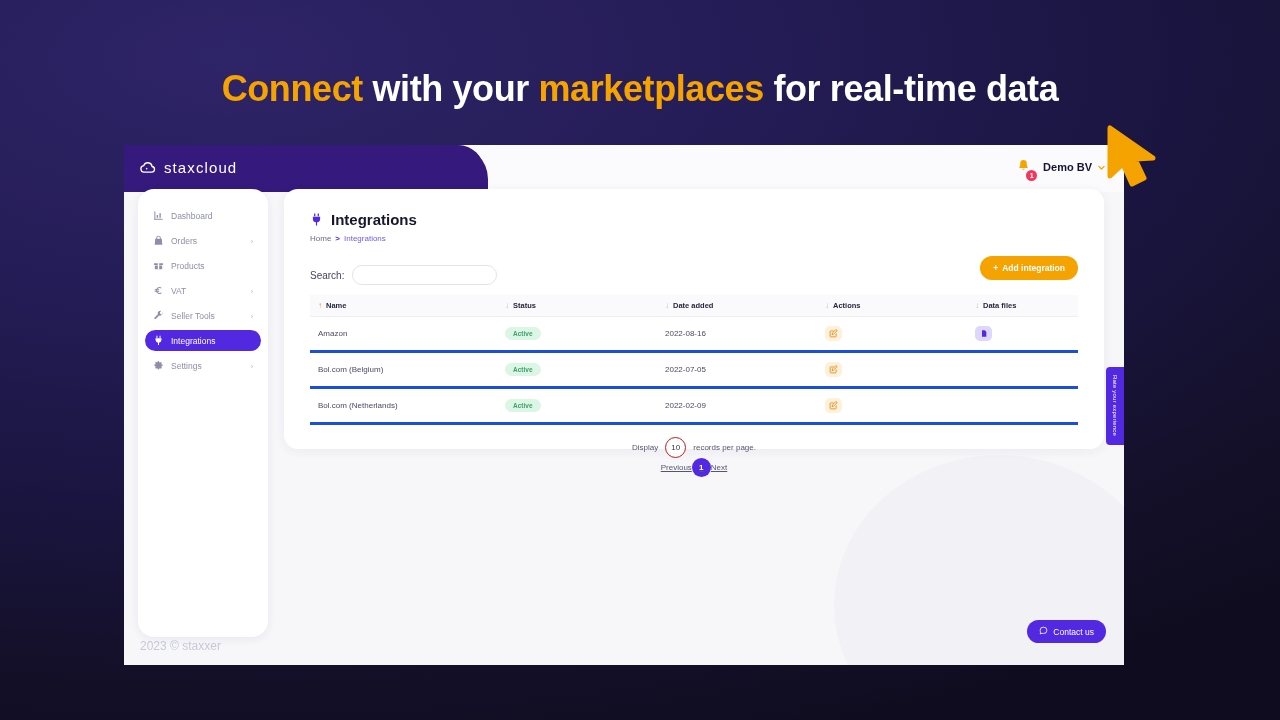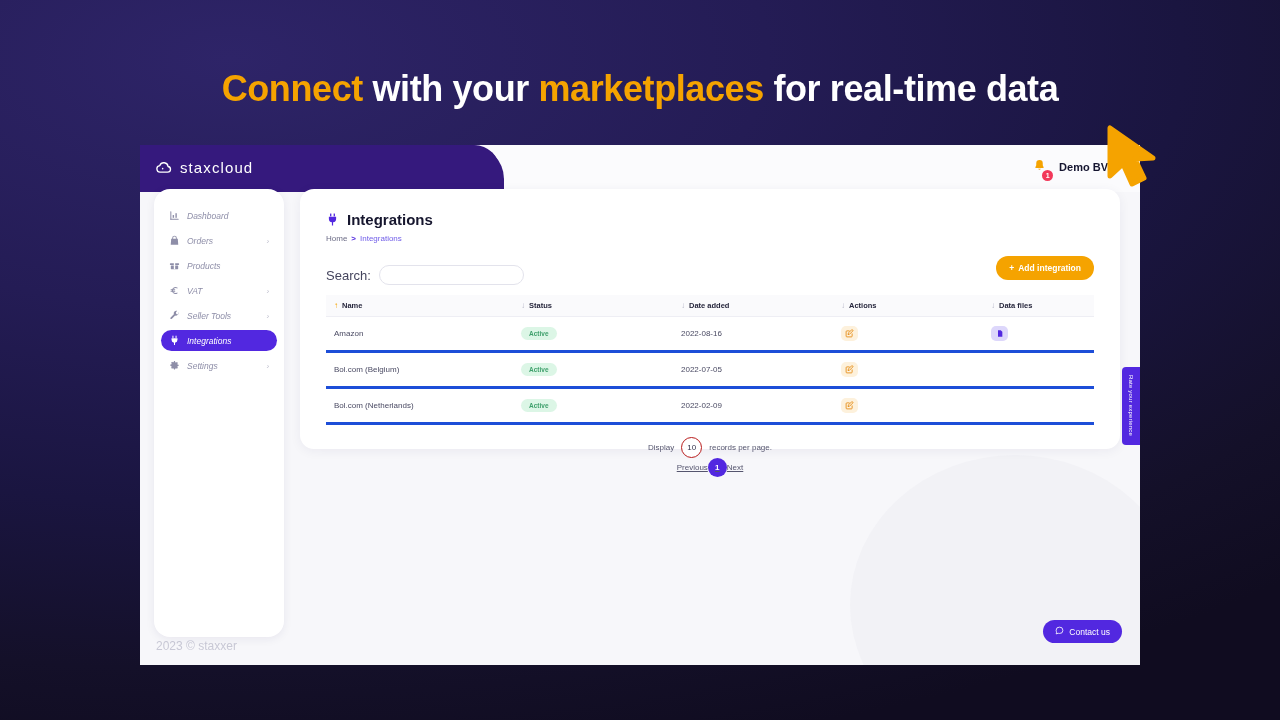--- a/index.html
+++ b/index.html
@@ -18,21 +18,21 @@
     position: absolute; top: 68px; left: 0; width: 1280px;
     text-align: center;
     font-size: 36px; font-weight: bold; letter-spacing: -0.4px;
     color: #ffffff;
     white-space: nowrap;
   }
   .hl-accent { color: #f5a300; }
 
   
   .app-window {
-    position: absolute; left: 140px; top: 145px;
+    position: absolute; left: 124px; top: 145px;
     width: 1000px; height: 520px;
     background: #f7f7fa;
     overflow: hidden;
   }
   
   .topbar-purple {
     position: absolute; left: 0; top: 0; width: 322px; height: 47px;
     background: #35197d;
   }
   .topbar-purple::after {
@@ -92,21 +92,20 @@
     padding-top: 16px;
   }
   .nav-item {
     display: flex; align-items: center;
     height: 21px; margin: 0 7px 4px 7px;
     padding: 0 8px;
     border-radius: 11px;
     font-size: 8.5px; color: #8e8ea8;
     position: relative;
     cursor: pointer;
-    font-style: italic;
   }
   .nav-item .ico {
     width: 11px; height: 11px; margin-right: 7px;
     display: flex; align-items: center; justify-content: center;
     flex: 0 0 11px;
   }
   .nav-item.active {
     background: #5228e0; color: #ffffff;
   }
   .nav-item .caret {
@@ -151,21 +150,21 @@
     border: none; border-radius: 13px;
     padding: 7px 13px;
     display: flex; align-items: center; gap: 4px;
     cursor: pointer;
   }
 
   .search-row {
     margin-top: 22px;
     display: flex; align-items: center; gap: 8px;
   }
-  .search-label { font-size: 13px; color: #45455e; }
+  .search-label { font-size: 10px; color: #45455e; }
   .search-input {
     width: 145px; height: 20px;
     border: 1px solid #e3e3ec; border-radius: 11px;
     background: #ffffff;
     font-size: 8.5px; color: #333; padding: 0 10px;
     outline: none;
     font-family: "Liberation Sans", sans-serif;
   }
 
   

